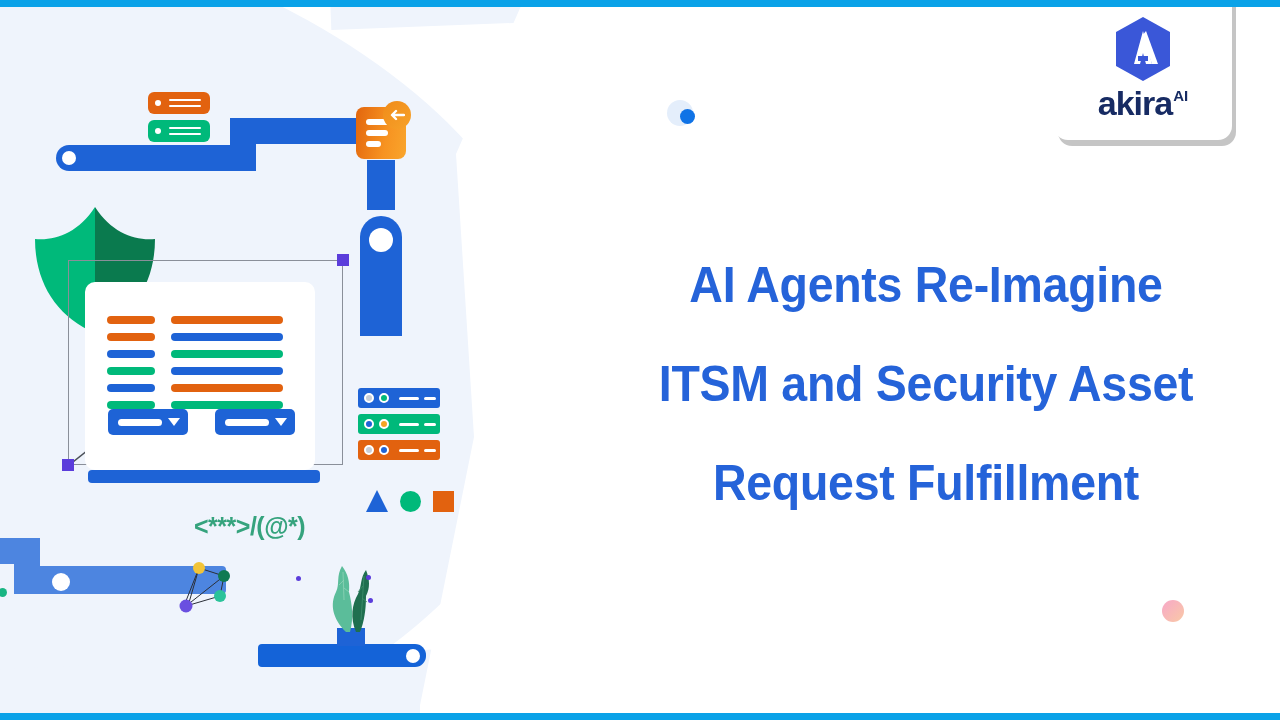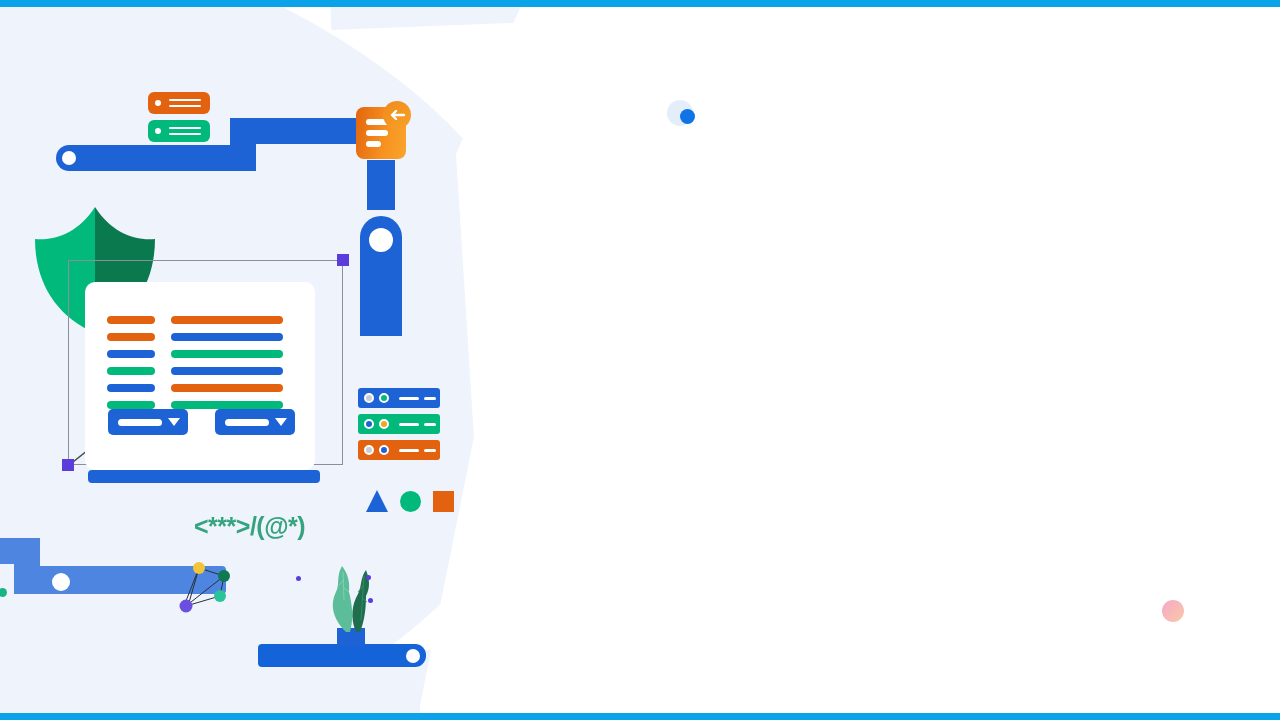--- a/index.html
+++ b/index.html
@@ -471,15 +471,34 @@
             <path d="M47 30 L42 36"></path>
             <path d="M46 42 L51 46"></path>
         </g>
       </svg>
     </div>
     <div class="pdot-purple" style="left:296px; top:576px;"></div>
     <div class="pdot-purple" style="left:368px; top:598px;"></div>
     <div class="pdot-purple" style="left:366px; top:575px;"></div>
   </div>
 
-
+  <div class="headline">
+      <div class="line" style="color: rgb(37, 99, 217);">AI Agents Re-Imagine</div>
+      <div class="line" style="color: rgb(37, 99, 217);">ITSM and Security Asset</div>
+      <div class="line" style="color: rgb(37, 99, 217);">Request Fulfillment</div>
+    </div>
+
+  <div class="logo-card">
+    <div class="logo-hex">
+      <svg width="62" height="66" viewBox="0 0 62 66">
+        <path d="M31 1 L58 16 L58 50 L31 65 L4 50 L4 16 Z" fill="#3a57d8"></path>
+        <path d="M31 15 L22 48 L28 48 L31 37 L34 48 L40 48 Z" fill="#ffffff"></path>
+        <path d="M34 15 L46 48 L40 48 L30 20 Z" fill="#ffffff"></path>
+        <rect x="26" y="40" width="10" height="5" fill="#3a57d8"></rect>
+      </svg>
+    </div>
+    <div class="logo-word">
+      <span class="logo-akira">akira</span>
+      <span class="logo-ai">AI</span>
+    </div>
+  </div>
 
 </div>
 
 </body></html>

